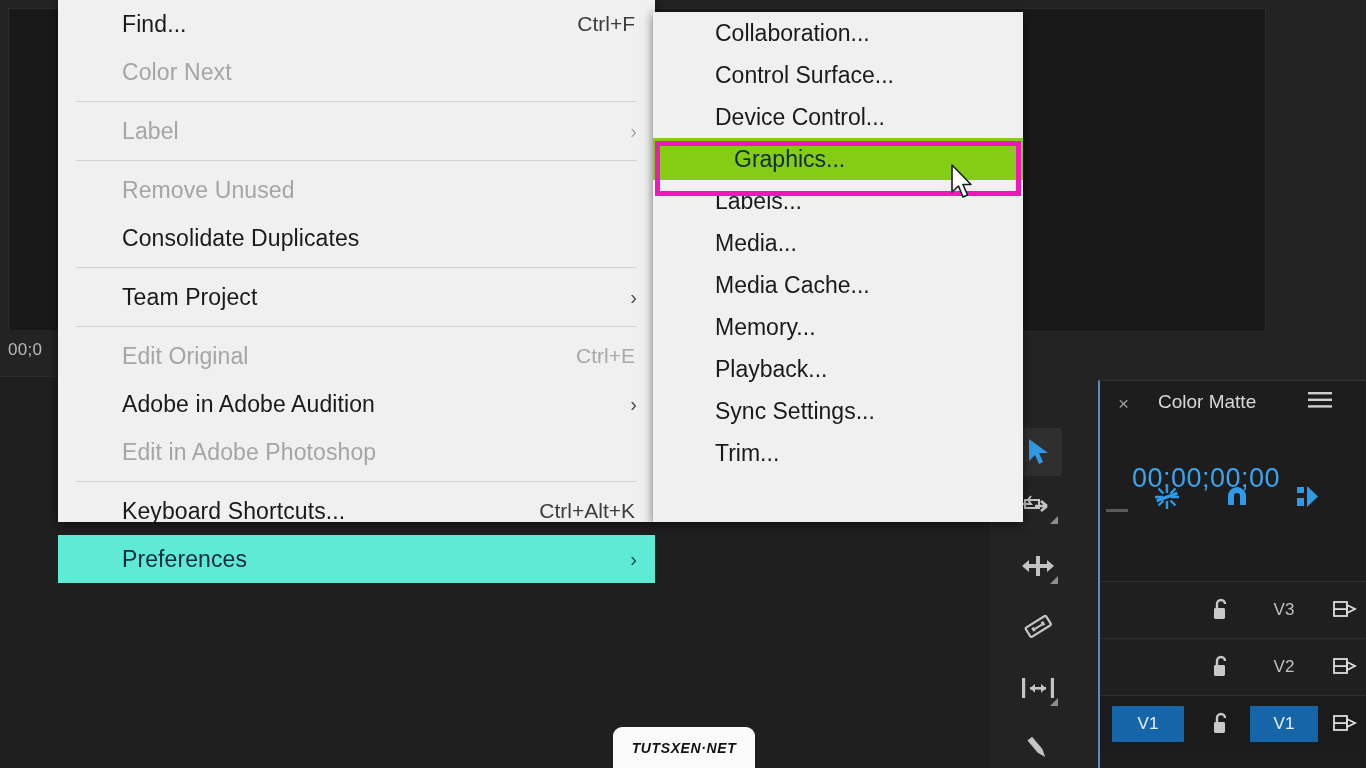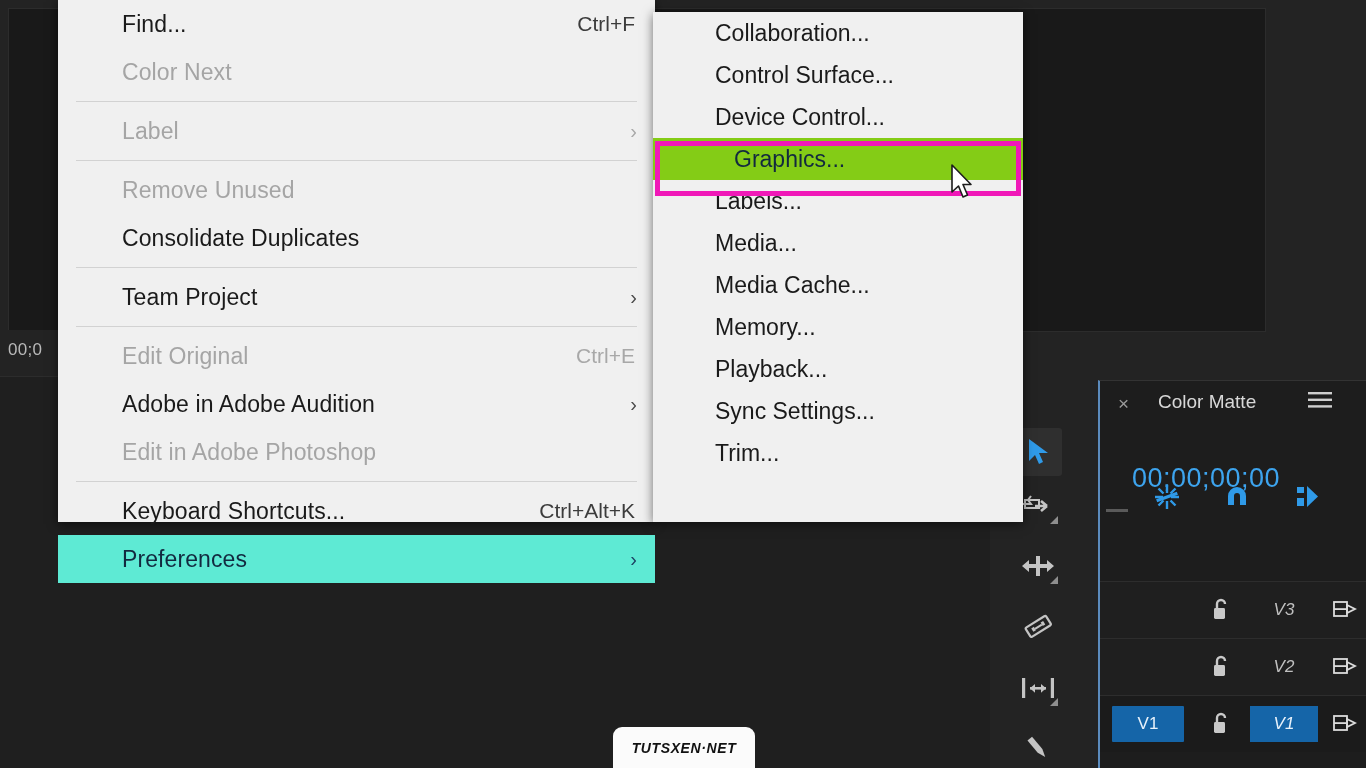--- a/index.html
+++ b/index.html
@@ -43,21 +43,21 @@
   #tl-icon-1{left:86px;}
   #tl-icon-2{left:160px;}
   #tl-dash{position:absolute;left:6px;top:128px;width:22px;height:3px;background:#5a5a5a;}
 
   .track-row{position:absolute;left:0;width:268px;height:56px;border-top:1px solid #2d2d2d;}
   #track-v3{top:200px;background:#1f1f1f;}
   #track-v2{top:257px;background:#1f1f1f;}
   #track-v1{top:314px;background:#1b1b1b;}
   .track-badge{position:absolute;left:12px;top:10px;width:72px;height:36px;background:#1565a8;color:#e8f2fb;font-size:17px;display:flex;align-items:center;justify-content:center;border-radius:1px;}
   .track-lock{position:absolute;left:108px;top:12px;width:26px;height:30px;display:flex;align-items:center;justify-content:center;}
-  .track-label{position:absolute;left:150px;top:10px;width:68px;height:36px;display:flex;align-items:center;justify-content:center;font-size:17px;color:#c0c0c0;font-style:italic;}
+  .track-label{position:absolute;left:150px;top:10px;width:68px;height:36px;display:flex;align-items:center;justify-content:center;font-size:17px;color:#c0c0c0;}
   .track-label.on{background:#1565a8;color:#e8f2fb;}
   .track-sync{position:absolute;left:230px;top:12px;width:30px;height:30px;display:flex;align-items:center;justify-content:center;}
 
   
   #menu-main{position:absolute;left:58px;top:0px;width:597px;height:522px;background:#f0f0f0;box-shadow:0 2px 10px rgba(0,0,0,.55);}
   #menu-sub{position:absolute;left:653px;top:12px;width:370px;height:510px;background:#f0f0f0;box-shadow:0 2px 10px rgba(0,0,0,.55);}
 
   .mi{position:relative;height:48px;display:flex;align-items:center;box-sizing:border-box;}
   .mi .lbl{font-size:23px;color:#1a1a1a;padding-left:64px;letter-spacing:.1px;}
   .mi.dim .lbl{color:#a5a5a5;}

